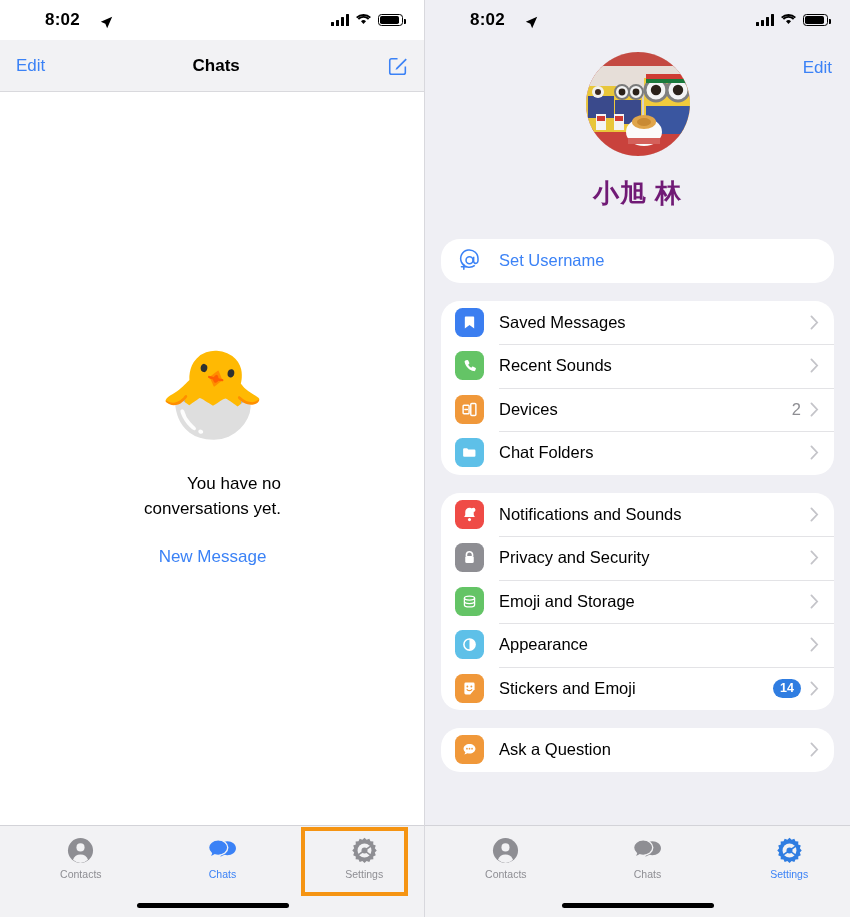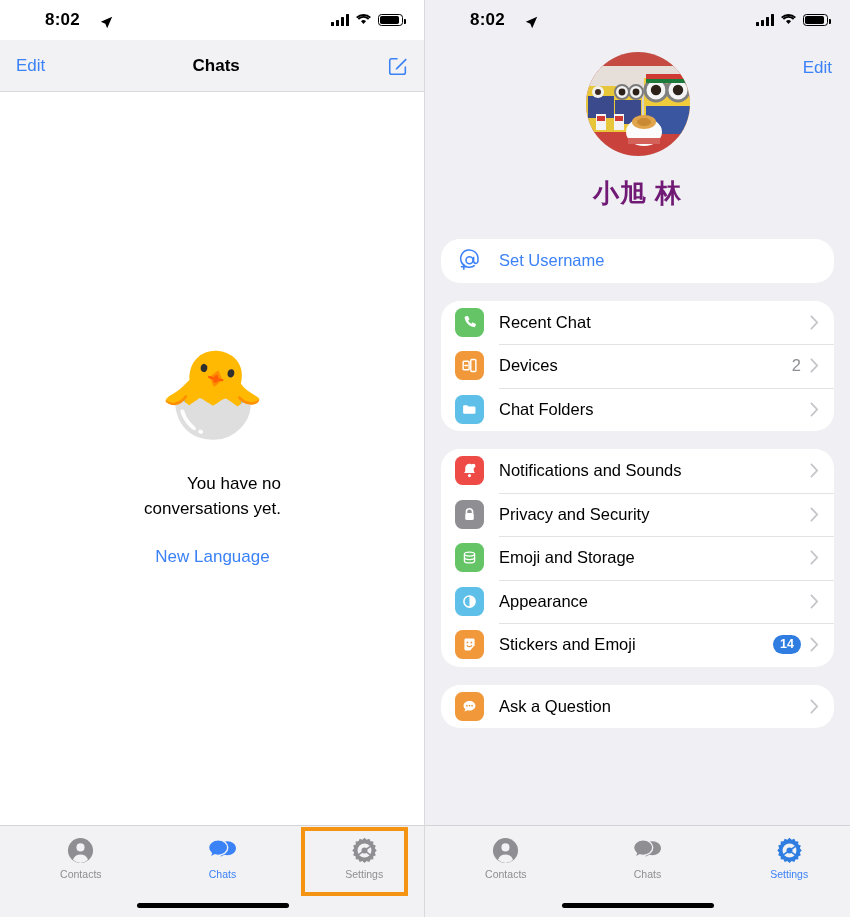--- a/index.html
+++ b/index.html
@@ -145,21 +145,21 @@
         </svg>
       </span>
     </div>
 
     <div class="empty-wrap">
       <div class="chick">🐣</div>
       <div class="empty-text">
         <div>You have no</div>
         <div>conversations yet.</div>
       </div>
-      <div class="new-msg">New Language</div>
+      <div class="new-msg">New Message</div>
     </div>
 
     <div class="tabbar">
       <div class="tab">
         <span class="tab-ico">
           <svg viewBox="0 0 28 28" width="27" height="27">
               <circle cx="14" cy="14" r="13" fill="#8e8e93"></circle>
               <circle cx="14" cy="10.8" r="4.2" fill="#f2f2f4"></circle>
               <path d="M6.2 23.6a8.3 8.3 0 0 1 15.6 0A12.9 12.9 0 0 1 14 27a12.9 12.9 0 0 1-7.8-3.4z" fill="#f2f2f4"></path>
             </svg>
@@ -283,26 +283,37 @@
               <circle cx="13" cy="12.8" r="3.6"></circle>
               <path d="M4.6 19.6h5M7.1 17.1v5" stroke-linecap="round"></path>
             </svg>
           </span>
           <span class="row-label link">Set Username</span>
         </div>
       </div>
 
       <div class="group">
         <div class="row">
+          <span class="row-ico" style="background:#3b7ef0">
+            <svg viewBox="0 0 20 20" width="17" height="17">
+                <path d="M5.5 3h9a1 1 0 0 1 1 1v13l-5.5-4-5.5 4V4a1 1 0 0 1 1-1z" fill="#fff"></path>
+              </svg>
+          </span>
+          <span class="row-label">Saved Messages</span>
+          <span class="chev"><svg viewBox="0 0 10 17" width="9" height="15" fill="none" stroke="#c4c4c9" stroke-width="2" stroke-linecap="round">
+                <path d="M1.5 1.5 8 8.5l-6.5 7"></path>
+              </svg></span>
+        </div>
+        <div class="row">
           <span class="row-ico" style="background:#64c466">
             <svg viewBox="0 0 20 20" width="16" height="16">
                 <path d="M6.2 2.6c.6-.3 1.3 0 1.6.6l1.3 2.6c.3.6.1 1.3-.4 1.7l-1 .8a9.5 9.5 0 0 0 3.9 3.9l.8-1c.4-.5 1.1-.7 1.7-.4l2.6 1.3c.6.3.9 1 .6 1.6l-.8 1.8a1.6 1.6 0 0 1-1.8.9C9.4 15.6 4.4 10.6 3.3 5a1.6 1.6 0 0 1 .9-1.8z" fill="#fff"></path>
               </svg>
           </span>
-          <span class="row-label">Recent Chat</span>
+          <span class="row-label">Recent Sounds</span>
           <span class="chev"><svg viewBox="0 0 10 17" width="9" height="15" fill="none" stroke="#c4c4c9" stroke-width="2" stroke-linecap="round">
                 <path d="M1.5 1.5 8 8.5l-6.5 7"></path>
               </svg></span>
         </div>
         <div class="row">
           <span class="row-ico" style="background:#f0983a">
             <svg viewBox="0 0 20 20" width="17" height="17" fill="none" stroke="#fff" stroke-width="1.7">
               <rect x="2.5" y="5" width="7" height="10" rx="1"></rect>
                 <rect x="11.5" y="3" width="6" height="14" rx="1.2"></rect>
               <path d="M4.5 10h3" stroke-linecap="round"></path>

